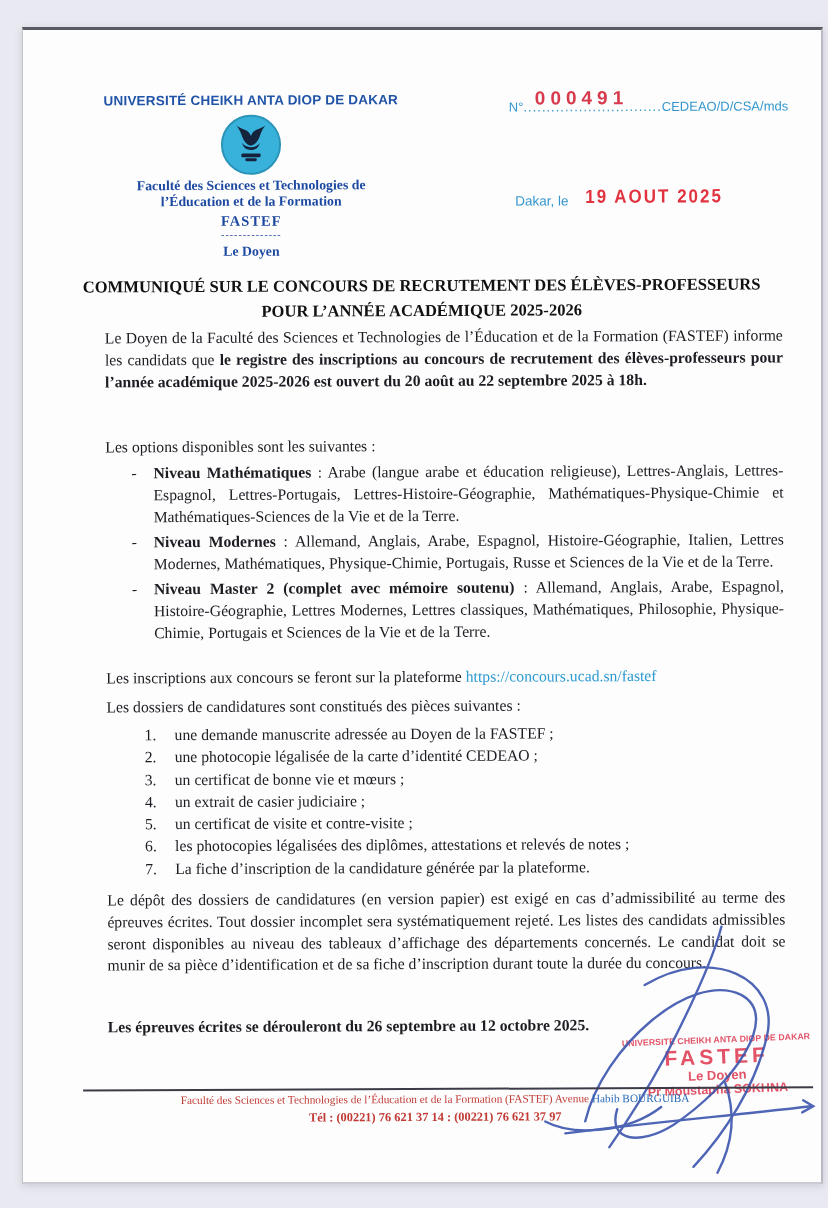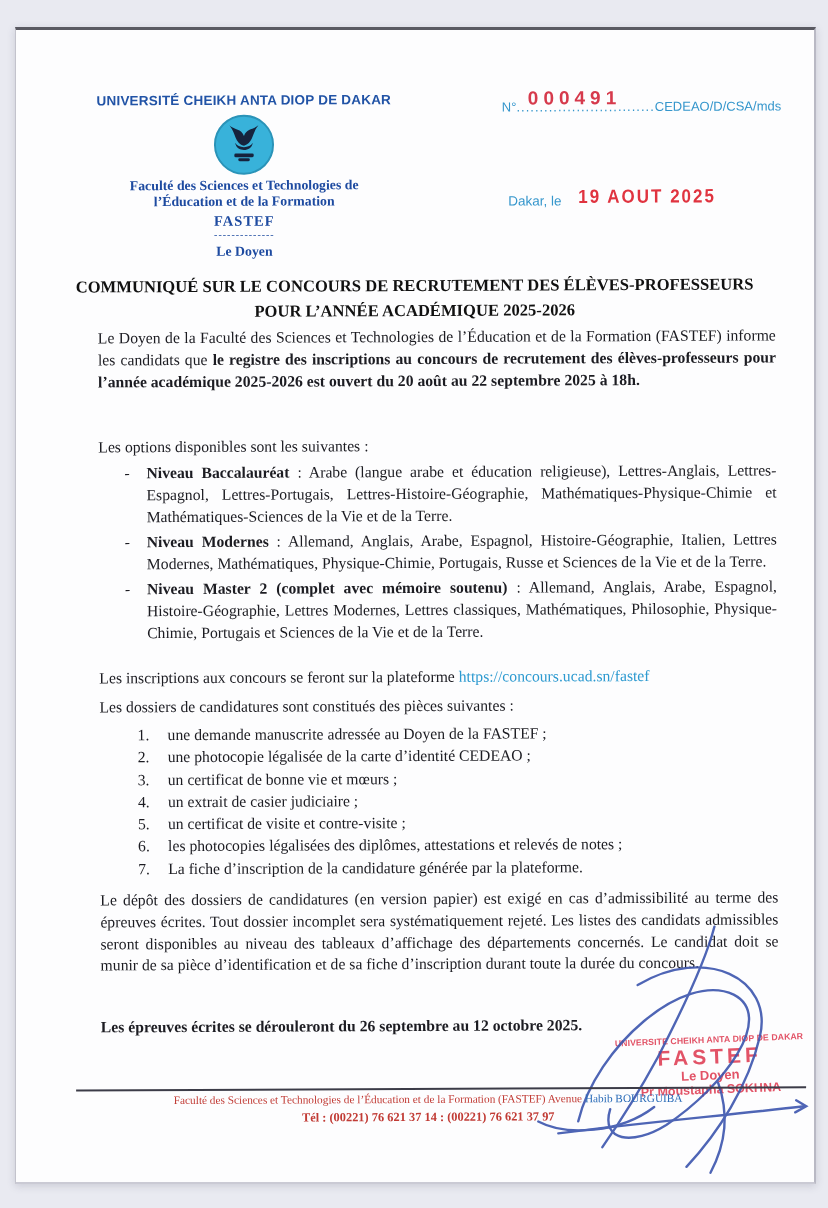--- a/index.html
+++ b/index.html
@@ -3,21 +3,21 @@
 <meta charset="utf-8">
 <style>
   html,body{margin:0;padding:0;}
   body{
     width:828px;height:1208px;position:relative;overflow:hidden;
     background:#e9eaf1;
     font-family:"Liberation Serif", serif;
     color:#1c1c22;
   }
   .paper{
-    position:absolute;left:15px;top:27px;width:798px;height:1152px;
+    position:absolute;left:22px;top:27px;width:798px;height:1152px;
     background:#fdfdfe;
     border-top:3px solid #5a5a62;
     border-left:1px solid #c3c3cc;
     border-right:2px solid #b9b9c4;
     border-bottom:2px solid #cacad4;
     box-shadow:0 2px 8px rgba(60,60,90,.18);
   }
   .content{position:absolute;inset:0;transform:rotate(-0.25deg);}
   
   .hdr-left{position:absolute;left:30px;top:62px;width:400px;text-align:center;}
@@ -119,21 +119,21 @@
     <div>POUR L’ANNÉE ACADÉMIQUE 2025-2026</div>
   </div>
 
   <div class="bodyblock p1"><span>Le Doyen de la Faculté des Sciences et Technologies de l’Éducation et de la Formation (FASTEF) informe les candidats que </span><b>le registre des inscriptions au concours de recrutement des élèves-professeurs pour l’année académique 2025-2026 est ouvert du 20 août au 22 septembre 2025 à 18h.</b></div>
 
   <div class="bodyblock opt-intro">Les options disponibles sont les suivantes :</div>
 
   <div class="bodyblock bullets">
     <div class="bullet">
       <span class="mark">-</span>
-      <span class="btxt"><b>Niveau Baccalauréat</b><span> : Arabe (langue arabe et éducation religieuse), Lettres-Anglais, Lettres-Espagnol, Lettres-Portugais, Lettres-Histoire-Géographie, Mathématiques-Physique-Chimie et Mathématiques-Sciences de la Vie et de la Terre.</span></span>
+      <span class="btxt"><b>Niveau Mathématiques</b><span> : Arabe (langue arabe et éducation religieuse), Lettres-Anglais, Lettres-Espagnol, Lettres-Portugais, Lettres-Histoire-Géographie, Mathématiques-Physique-Chimie et Mathématiques-Sciences de la Vie et de la Terre.</span></span>
     </div>
     <div class="bullet">
       <span class="mark">-</span>
       <span class="btxt"><b>Niveau Modernes</b><span> : Allemand, Anglais, Arabe, Espagnol, Histoire-Géographie, Italien, Lettres Modernes, Mathématiques, Physique-Chimie, Portugais, Russe et Sciences de la Vie et de la Terre.</span></span>
     </div>
     <div class="bullet">
       <span class="mark">-</span>
       <span class="btxt"><b>Niveau Master 2 (complet avec mémoire soutenu)</b><span> : Allemand, Anglais, Arabe, Espagnol, Histoire-Géographie, Lettres Modernes, Lettres classiques, Mathématiques, Philosophie, Physique-Chimie, Portugais et Sciences de la Vie et de la Terre.</span></span>
     </div>
   </div>

